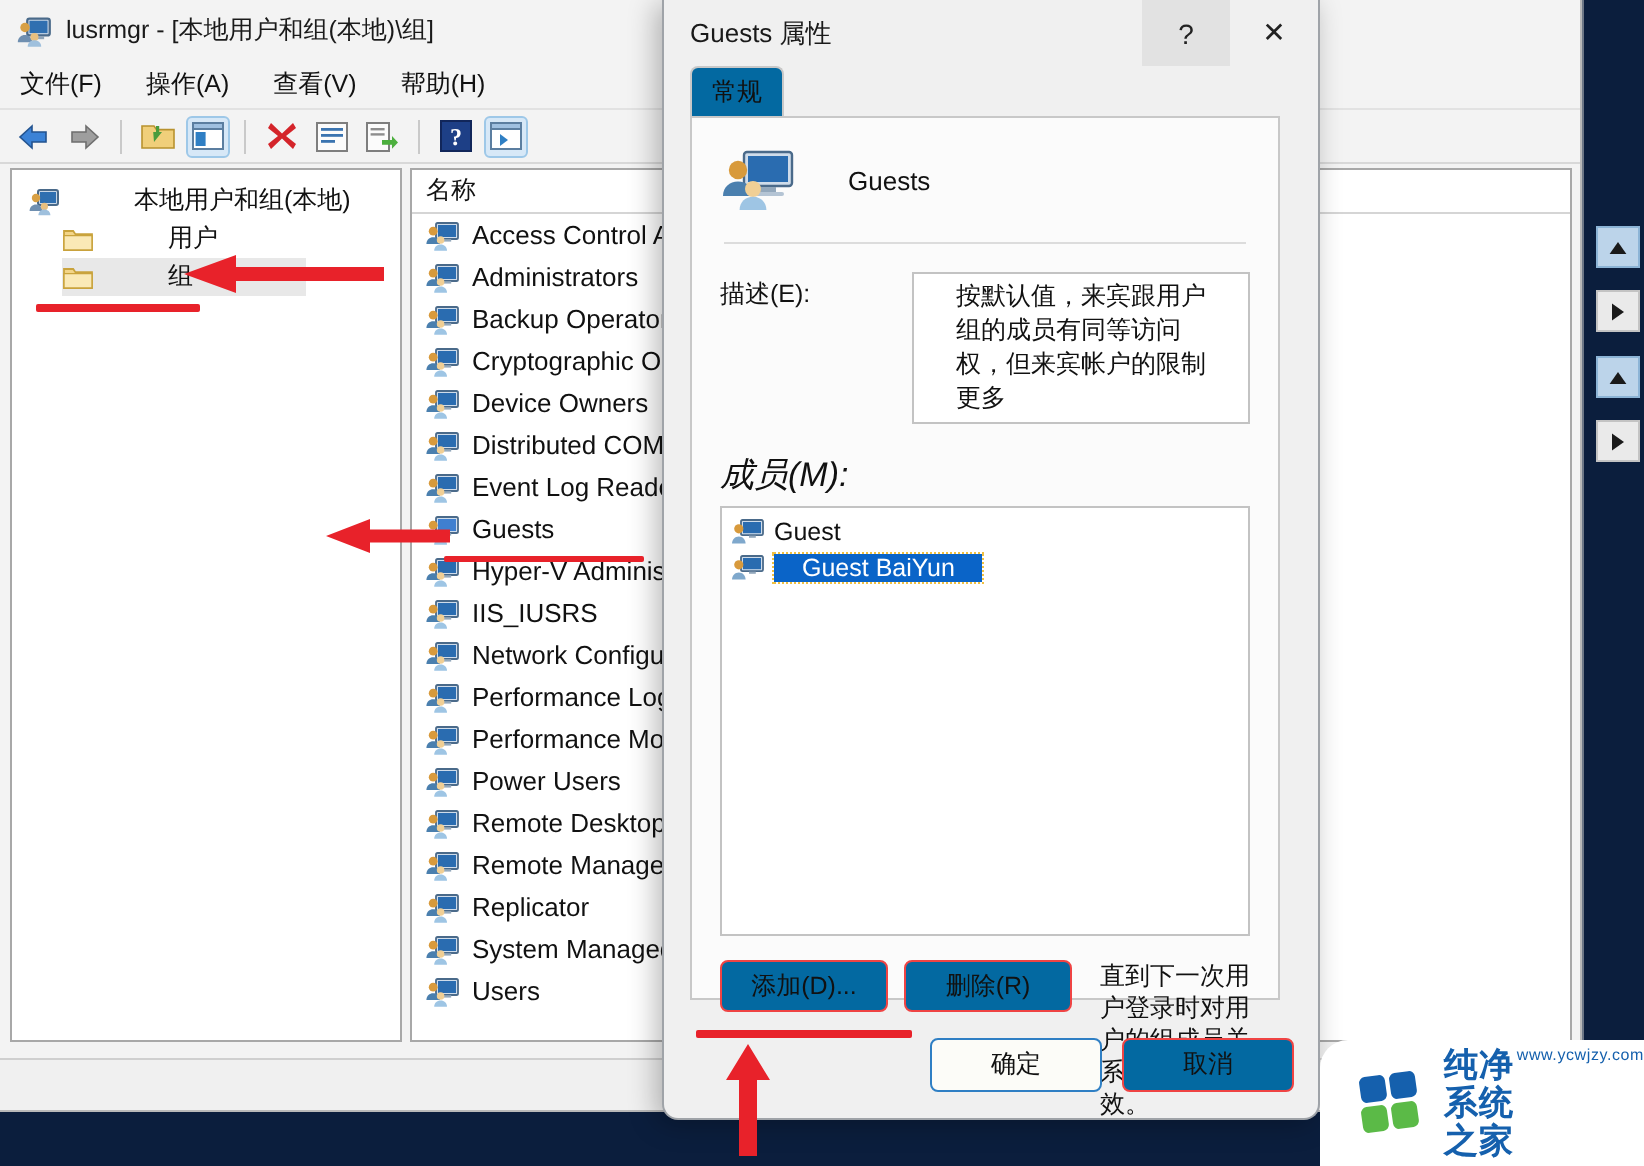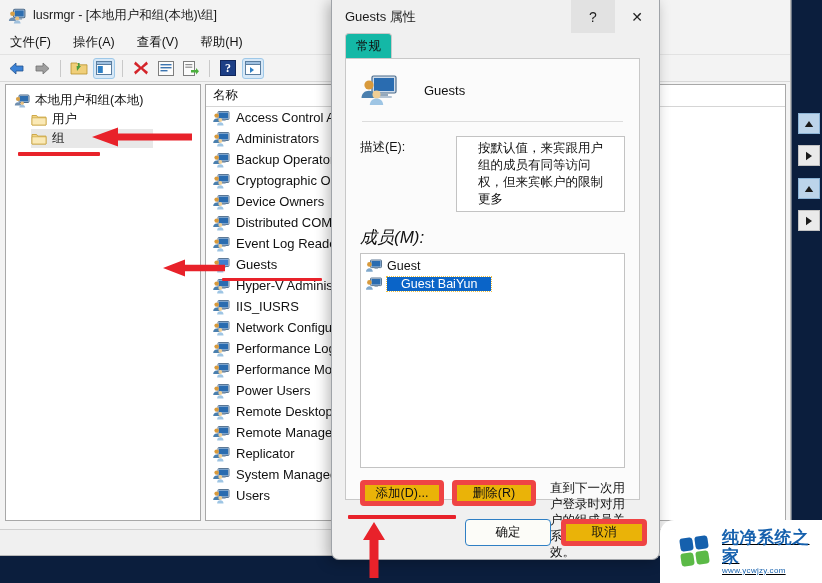--- a/index.html
+++ b/index.html
@@ -54,21 +54,21 @@
   .tsep { width:1px; height:17px; background:#c9c9c9; margin:0 4px; }
 
   
   #panes { position:absolute; left:5px; top:84px; width:781px; height:437px; display:flex; }
   .pane {
     background:#fff; border:1px solid #a8a8a8; height:100%;
   }
   #left-pane { width:196px; }
   #right-pane { flex:1; margin-left:4px; position:relative; overflow:hidden; }
 
-  .tree-row { display:flex; align-items:center; height:19px; padding-left:8px; font-size:12.5px; color:#111; }
+  .tree-row { display:flex; align-items:center; height:19px; padding-left:8px; font-size:12.5px; color:#111;gap:32px; }
   .tree-row.indent { padding-left:25px; }
   .tree-row.sel { background:#e8e8e8; width:122px; margin-left:25px; padding-left:0; }
   .tree-row .ico { width:16px; height:16px; margin-right:5px; flex:none; }
 
   .list-header {
     height:22px; border-bottom:1px solid #d5d5d5; background:#fff;
     display:flex; align-items:center; padding-left:7px; font-size:12.5px; color:#111;
   }
   .list-row { display:flex; align-items:center; height:21px; padding-left:7px; font-size:13px; color:#111; white-space:nowrap; }
   .list-row .ico { width:17px; height:16px; margin-right:6px; flex:none; }
@@ -101,21 +101,21 @@
     box-shadow:-3px 2px 14px rgba(0,0,0,.28);
     overflow:hidden;
   }
   #dlg-title { height:33px; display:flex; align-items:center; background:#f0f0f0; }
   #dlg-title .txt { font-size:13px; color:#1a1a1a; padding-left:13px; flex:1; }
   .cap-btn { width:44px; height:33px; display:flex; align-items:center; justify-content:center;
              font-size:14px; color:#222; }
   .cap-btn.hover { background:#e2e2e2; }
 
   #tabstrip { height:25px; padding-left:13px; display:flex; align-items:flex-end; }
-  .tab { height:25px; min-width:46px; padding:11px 10px; background:#14b8a6;
+  .tab { height:25px; min-width:46px; padding:11px 10px; background:#0369a1;
          border:1px solid #c8c8c8; border-bottom:none; border-radius:4px 4px 0 0;
          display:flex; align-items:center; justify-content:center;
          font-size:12.5px; color:#111; }
 
   #tabpage {
     position:absolute; left:13px; top:58px; width:295px; height:442px;
     background:#fbfbfb; border:1px solid #c8c8c8;
   }
   #grp-head { display:flex; align-items:center; padding:14px 0 0 14px; }
   #grp-head .gicon { width:38px; height:34px; margin-right:26px; flex:none; }
@@ -136,21 +136,21 @@
   .mrow { display:flex; align-items:center; height:18px; padding-left:3px; font-size:12.5px; color:#111; }
   .mrow .ico { width:16px; height:14px; margin-right:5px; flex:none; }
   .mrow.selected { }
   .mrow.selected .lbl {
     background:#0a64c8; color:#fff; padding:0 14px;
     outline:1px dotted #f0c040; outline-offset:0px;
   }
 
   #dlg-actions { display:flex; align-items:flex-start; padding:12px 14px 0 14px; gap:8px; }
   .btn {
-    background:#eab308; border:5px solid #ef4444; border-radius:4px;
+    background:#0369a1; border:1px solid #ef4444; border-radius:4px;
     font-size:12.5px; color:#111; height:26px; min-width:84px;
     display:flex; align-items:center; justify-content:center;
     font-family:"Liberation Sans", sans-serif;
   }
   #hint-text { font-size:12.5px; color:#111; line-height:16px; padding-left:6px; flex:1; }
 
   #dlg-footer { position:absolute; left:0; bottom:0; width:329px; height:54px;
                 display:flex; align-items:center; justify-content:flex-end; gap:10px; padding-right:14px; }
   .btn.default { border:1.6px solid #2f7fc4; background:#fcfcf8; }
 
@@ -159,21 +159,21 @@
   .red-arrow-left, .red-arrow-up { position:absolute; }
 
   
   #watermark {
     position:absolute; left:660px; top:520px; width:162px; height:63px;
     background:#ffffff; border-radius:14px 0 0 0;
     display:flex; align-items:center; padding-left:20px; gap:8px;
   }
   #wm-logo { width:34px; height:32px; position:relative; flex:none; }
   #wm-logo i { position:absolute; display:block; border-radius:3px; transform:rotate(-8deg); }
-  #wm-text { display:flex; flex-direction:column;text-decoration:underline; }
+  #wm-text { display:flex; flex-direction:row; }
   #wm-title { font-size:17px; font-weight:bold; color:#1560ad; letter-spacing:.5px; line-height:19px; }
   #wm-url { font-size:8px; color:#1560ad; letter-spacing:.3px; }
 </style>
 </head>
 <body>
 
 <div id="wallpaper"></div>
 
 <div id="mmc-window">
 

